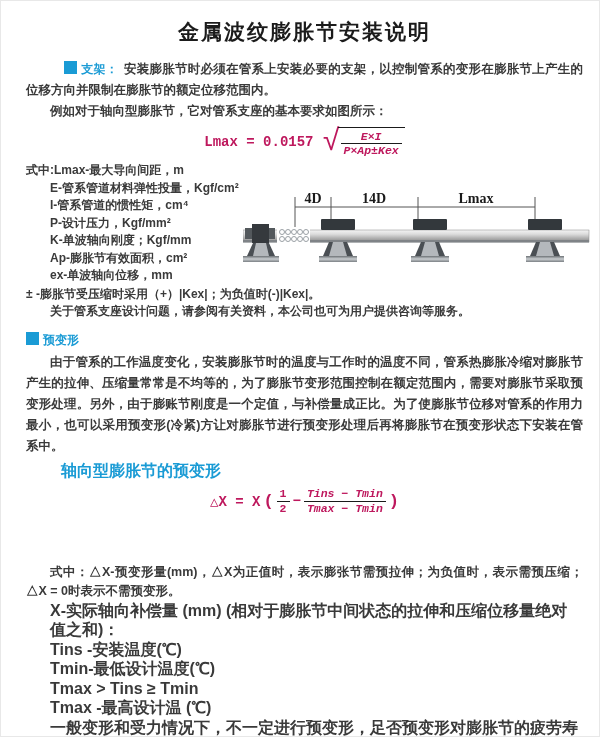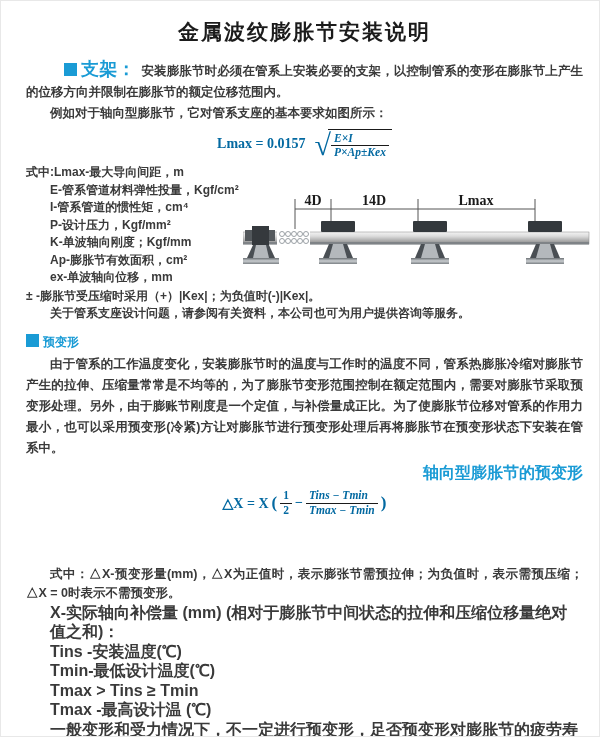--- a/index.html
+++ b/index.html
@@ -11,31 +11,31 @@
   }
   .title{
     font-size:21px;font-weight:700;color:#1b1b1b;text-align:center;
     margin:4px 0 0 0;line-height:30px;letter-spacing:2px;
   }
   .p{font-size:12.5px;line-height:21px;font-weight:600;margin:0;text-align:justify;}
   .intro{margin-top:12px;text-indent:38px;}
   .indent2{ text-indent:24px;}
   .sq{display:inline-block;width:13px;height:13px;background:var(--accent);
       margin-right:4px;vertical-align:-1px;}
-  .sec-head-inline{font-size:18px;font-weight:700;color:var(--accent);margin-right:6px;}
+  .sec-head-inline{font-size:12px;font-weight:700;color:var(--accent);margin-right:6px;}
   .sec-head{font-size:12px;font-weight:700;color:var(--accent);margin:10px 0 2px 0;line-height:20px;}
   .sub-head{font-size:16px;font-weight:700;color:var(--accent);line-height:22px;margin:3px 0 0 0;}
-  .sub-head.ax{margin-left:35px;text-align:right;}
+  .sub-head.ax{margin-left:35px;}
   .sub-head.lat{margin-left:10px;}
 
   
-  .formula{text-align:center;font-family:Liberation Serif, serif;color:#0369a1;
+  .formula{text-align:center;font-family:Liberation Mono, monospace;color:#be185d;
            font-weight:700;font-size:14px;margin:5px 0 1px 0;}
   .f-row{display:inline-flex;align-items:center;gap:3px;}
-  .frac{display:inline-block;text-align:left;line-height:1.15;font-size:11.5px;vertical-align:middle;}
+  .frac{display:inline-block;text-align:center;line-height:1.15;font-size:11.5px;vertical-align:middle;}
   .frac .num{display:block;border-bottom:1px solid #1a1a1a;padding:0 3px;}
   .frac .den{display:block;padding:0 3px;}
   .it{font-style:italic;}
   .sqrt{display:inline-flex;align-items:center;margin-left:6px;}
   .sqrt .rad{font-size:30px;font-weight:400;line-height:0.9;margin-right:-3px;}
   .sqrt .rooted{border-top:1.5px solid #1a1a1a;padding:2px 3px 0 3px;}
   .paren{font-size:17px;font-weight:700;}
 
   
   .defs-wrap{position:relative;margin-top:5px;height:124px;}

